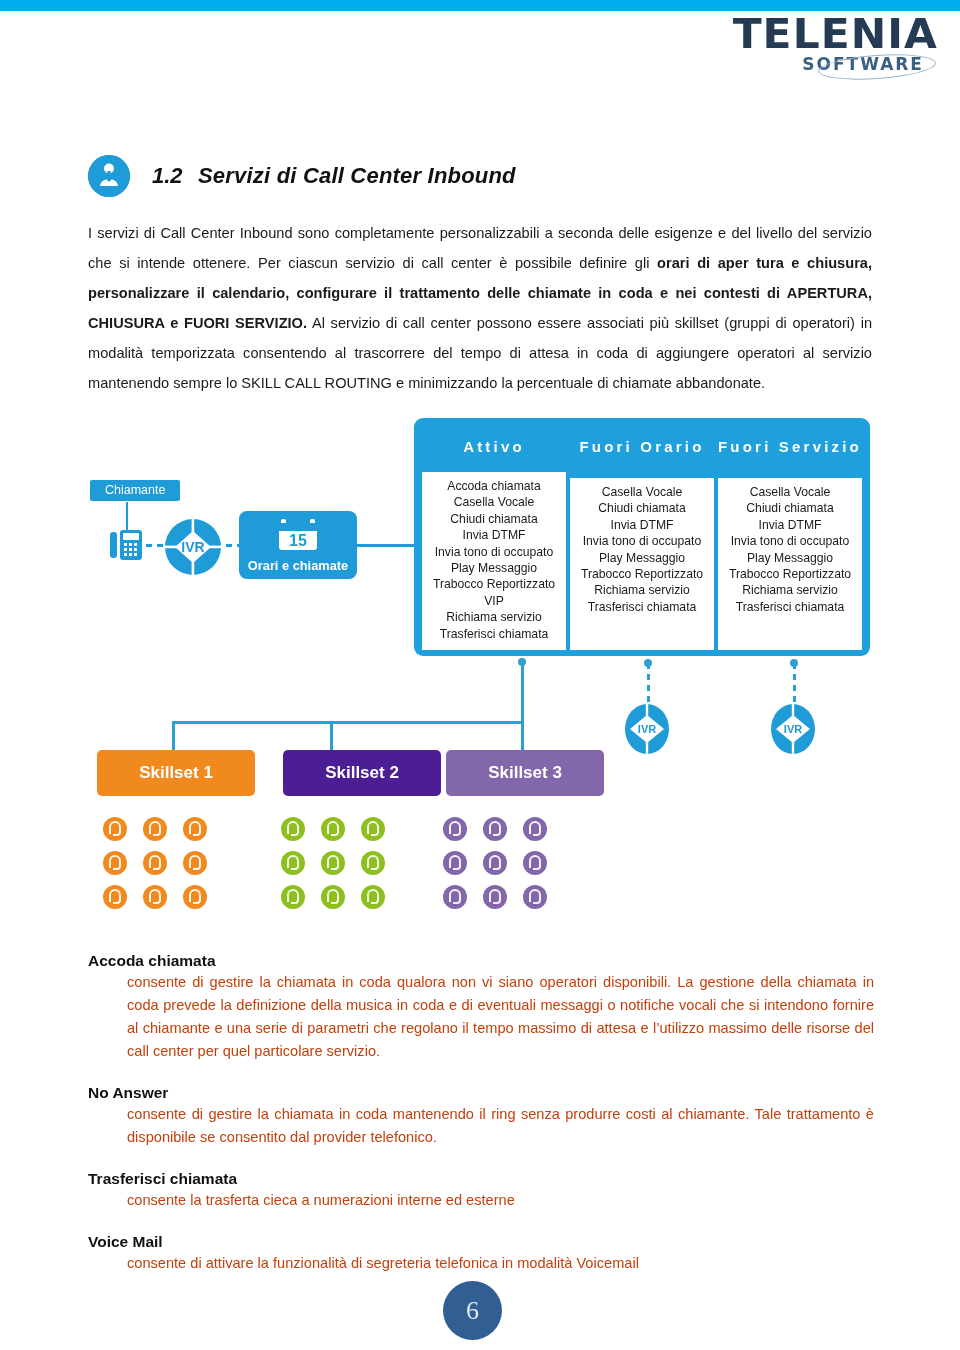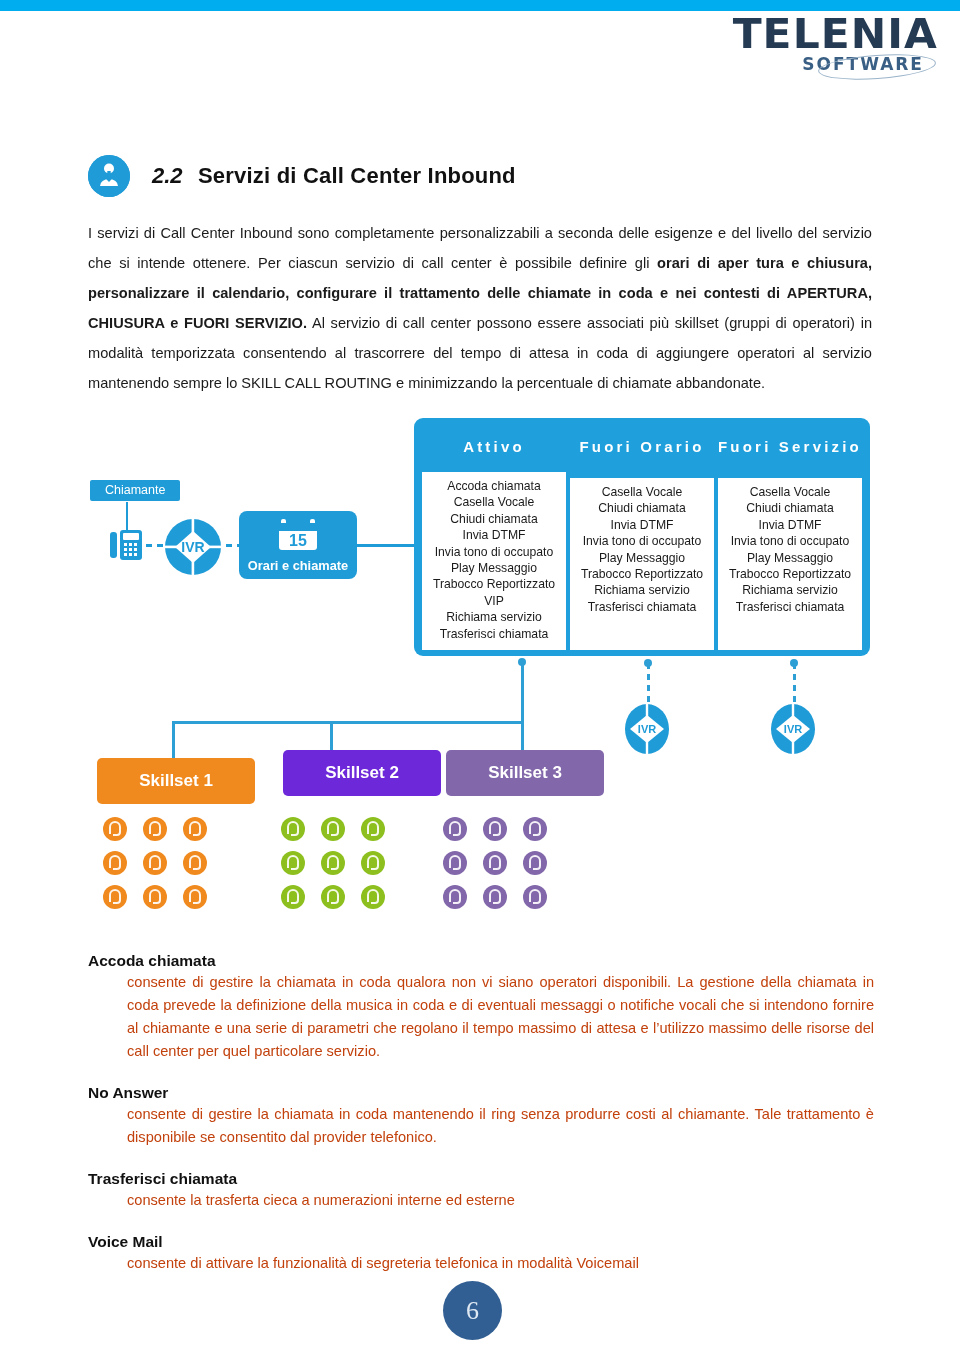--- a/index.html
+++ b/index.html
@@ -47,21 +47,21 @@
     background: #1F9BD7;
   }
   .sec-icon svg { display:block; }
   .sec-num {
     position: absolute; left: 152px; top: 163px;
     font-size: 22px; font-weight: bold; font-style: italic;
     font-family: "Liberation Sans", sans-serif; color: #111;
   }
   .sec-title {
     position: absolute; left: 198px; top: 163px;
-    font-size: 22px; font-weight: bold; 
+    font-size: 22px; font-weight: bold; font-style: italic;
     font-family: "Liberation Sans", sans-serif; color: #111;
     letter-spacing: 0.2px;
   }
 
   
   .intro {
     position: absolute; left: 88px; top: 218px; width: 784px;
     font-size: 14.6px; line-height: 30px; text-align: justify;
     color: #1b1b1b;
   }
@@ -126,22 +126,22 @@
   .bus-h { position: absolute; left: 88px; top: 303px; width: 352px; height: 2.5px; background: #2E9FD4; }
   .drop1 { position: absolute; left: 88px; top: 303px; width: 2.5px; height: 38px; background: #2E9FD4; }
   .drop2 { position: absolute; left: 246px; top: 303px; width: 2.5px; height: 38px; background: #2E9FD4; }
   .drop3 { position: absolute; left: 437px; top: 303px; width: 2.5px; height: 38px; background: #2E9FD4; }
 
   .skillset {
     position: absolute; top: 332px; width: 158px; height: 46px;
     border-radius: 5px; display: flex; align-items: center; justify-content: center;
     color: #ffffff; font-size: 17px; font-weight: bold;
   }
-  .ss1 { left: 13px;  background: #F08A1E; margin-top: 8px; }
-  .ss2 { left: 199px; background: #6d28d9; }
+  .ss1 { left: 13px;  background: #F08A1E; }
+  .ss2 { left: 199px; background: #4c1d95; }
   .ss3 { left: 362px; background: #8267AB; }
 
   
   .ivr2 { position: absolute; left: 540px; top: 285px; }
   .ivr3 { position: absolute; left: 686px; top: 285px; }
   .ivr2-dash { position: absolute; left: 563px; top: 245px; width: 3px; height: 40px;
                background: repeating-linear-gradient(to bottom,#2E9FD4 0 6px,transparent 6px 11px); }
   .ivr3-dash { position: absolute; left: 709px; top: 245px; width: 3px; height: 40px;
                background: repeating-linear-gradient(to bottom,#2E9FD4 0 6px,transparent 6px 11px); }
   .ivr2-dot { position: absolute; left: 560px; top: 241px; width: 8px; height: 8px; border-radius: 50%; background: #2E9FD4; }
@@ -185,21 +185,21 @@
 
   <div class="sec-icon">
     <svg width="42" height="42" viewBox="0 0 42 42">
       <circle cx="21" cy="21" r="21" fill="#1F9BD7"></circle>
       <circle cx="21" cy="13.5" r="5" fill="#fff"></circle>
       <path d="M12 31 a9 7 0 0 1 18 0 z" fill="#fff"></path>
       <rect x="19.3" y="16" width="3.4" height="8" fill="#1F9BD7"></rect>
       <path d="M16.6 22.2 L21 27 L25.4 22.2 Z" fill="#1F9BD7"></path>
     </svg>
   </div>
-  <div class="sec-num">2.2</div>
+  <div class="sec-num">1.2</div>
   <div class="sec-title">Servizi di Call Center Inbound</div>
 
   <p class="intro"><span>I servizi di Call Center Inbound sono completamente personalizzabili a seconda delle esigenze e del livello del servizio che si intende ottenere. Per ciascun servizio di call center è possibile definire gli </span><span class="hl">orari di aper tura e chiusura, personalizzare il calendario, configurare il trattamento delle chiamate in coda e nei contesti di APERTURA, CHIUSURA e FUORI SERVIZIO.</span><span> Al servizio di call center possono essere associati più skillset (gruppi di operatori) in modalità temporizzata consentendo al trascorrere del tempo di attesa in coda di aggiungere operatori al servizio mantenendo sempre lo SKILL CALL ROUTING e minimizzando la percentuale di chiamate abbandonate.</span></p>
 
   <div class="diagram">
 
     <div class="tag-chiamante">Chiamante</div>
     <div class="tag-stem"></div>
 
     <div class="phone-icon">

